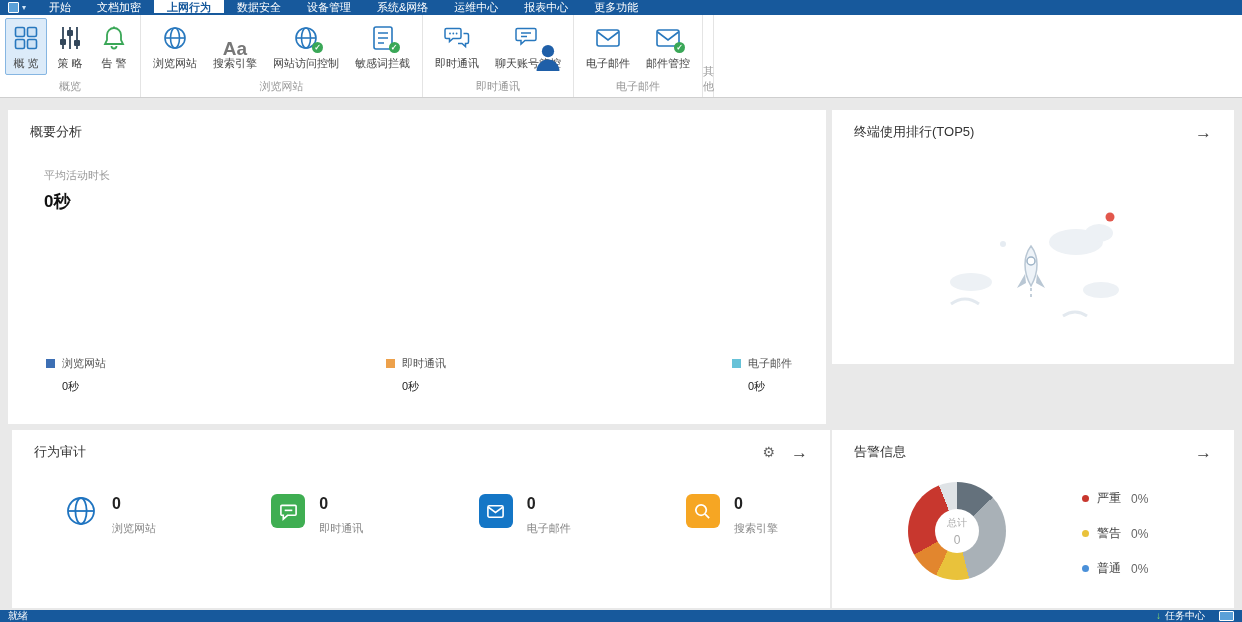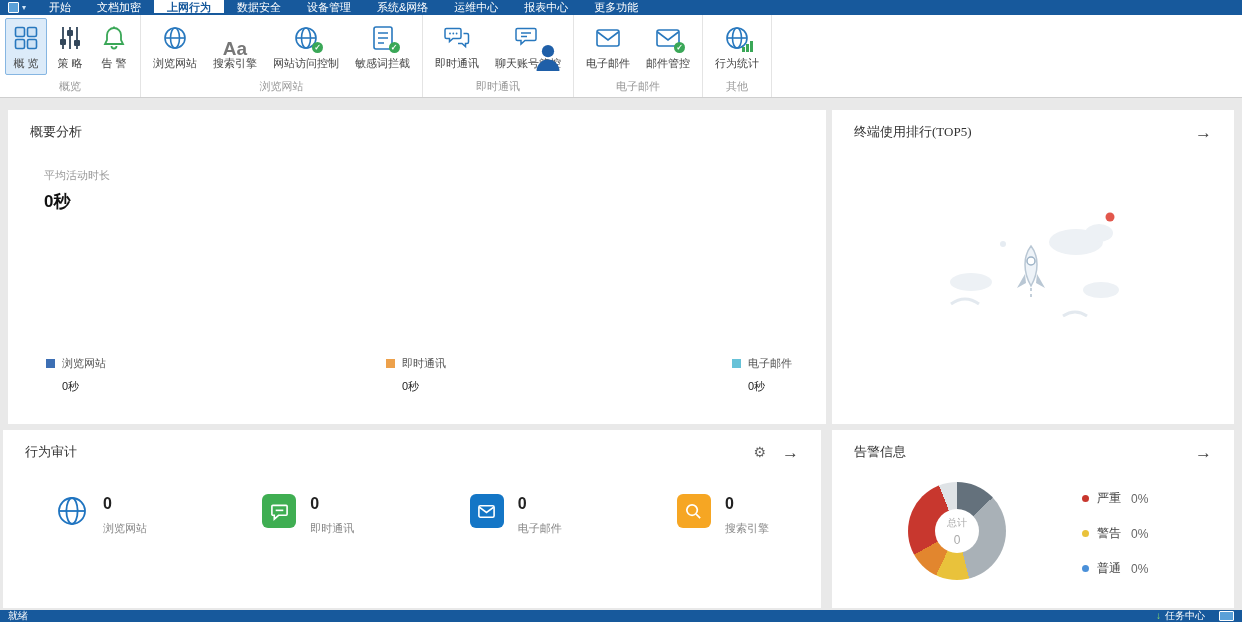--- a/index.html
+++ b/index.html
@@ -35,22 +35,22 @@
   .scroll-track{position:absolute;top:0;right:0;width:8px;height:100%;background:#f3f3f3;}
   .scroll-thumb{position:absolute;top:2px;right:1px;width:6px;height:64px;background:#d2d2d2;border-radius:3px;}
   .card{position:absolute;background:#fff;}
   .card-head{position:absolute;top:0;left:0;right:0;height:44px;display:flex;align-items:center;padding:0 22px;box-sizing:border-box;}
   .card-title{font-size:13px;color:#333;}
   .head-icons{margin-left:auto;display:flex;align-items:center;gap:16px;}
   .arrow-ico{font-size:17px;color:#444;cursor:pointer;line-height:1;}
   .gear-ico{font-size:14px;color:#666;cursor:pointer;line-height:1;}
 
   #card-summary{left:8px;top:13px;width:818px;height:314px;}
-  #card-ranking{left:832px;top:13px;width:402px;height:314px;font-family:Liberation Serif, serif;}
-  #card-audit{left:3px;top:333px;width:818px;height:178px;}
+  #card-ranking{left:832px;top:13px;width:402px;height:254px;}
+  #card-audit{left:12px;top:333px;width:818px;height:178px;}
   #card-alert{left:832px;top:333px;width:402px;height:178px;}
 
   
   .metric{position:absolute;left:36px;top:58px;}
   .metric-label{font-size:11px;color:#999;}
   .metric-value{font-size:17px;font-weight:bold;color:#111;margin-top:7px;}
   .chart{position:absolute;left:38px;top:127px;width:716px;height:80px;border-top:1px solid #e3e3e3;}
   .gl{position:absolute;left:0;width:100%;border-top:1px dashed #e3e3e3;}
   .avg-line{position:absolute;left:0;bottom:0;width:100%;border-top:1px dashed #8bc34a;}
   .avg-lbl{position:absolute;left:calc(100% + 5px);bottom:-7px;font-size:11px;color:#7cb342;}
@@ -259,37 +259,20 @@
             </svg>
           <i class="chk">✓</i>
         </span>
         <span class="rlbl">邮件管控</span>
       </div>
     </div>
     <div class="gname">电子邮件</div>
   </div>
 
   <div class="rgroup">
-    <div class="rbtns">
-      <div class="rbtn">
-        <span class="ricon">
-          <svg viewBox="0 0 28 28" fill="none" stroke="#2878be" stroke-width="1.6">
-              <circle cx="14" cy="14" r="10"></circle>
-              <ellipse cx="14" cy="14" rx="4.5" ry="10"></ellipse>
-              <path d="M4 14h20"></path>
-            </svg>
-          <span class="bars-badge">
-              <i class="b1"></i>
-              <i class="b2"></i>
-              <i class="b3"></i>
-            </span>
-        </span>
-        <span class="rlbl">行为统计</span>
-      </div>
-    </div>
     <div class="gname">其他</div>
   </div>
 
 </div>
 
 <div class="main">
   <div class="scroll-track">
       <span class="scroll-thumb"></span>
     </div>
 

